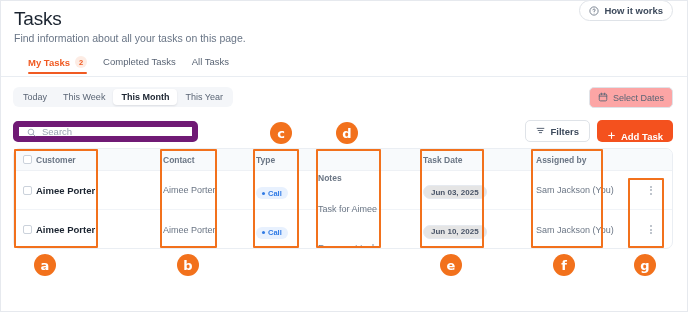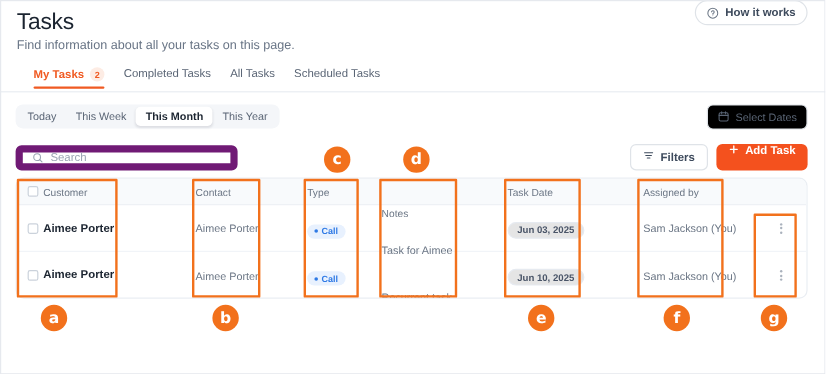--- a/index.html
+++ b/index.html
@@ -74,21 +74,21 @@
   }
   .seg.active {
     background: #ffffff; color: #1b2430; font-weight: bold;
     box-shadow: 0 1px 2px rgba(17,24,39,.10);
   }
   .select-dates {
     position: absolute; right: 15px; top: 87px;
     height: 21px; padding: 0 8px;
     display: flex; align-items: center; gap: 5px;
     border: 1px solid #dfe3e8; border-radius: 5px;
-    background: #000000; font-size: 9px; color: #5a6575;
+    background: #fca5a5; font-size: 9px; color: #5a6575;
     cursor: pointer;
   }
 
   
   .searchbox {
     position: absolute; left: 13px; top: 121px;
     width: 185px; height: 21px;
     border: 6px solid #701a75; border-radius: 5px;
     background: #fff;
     display: flex; align-items: center; gap: 6px; padding: 0 8px;
@@ -98,35 +98,35 @@
     position: absolute; right: 98px; top: 120px;
     height: 22px; padding: 0 10px;
     display: flex; align-items: center; gap: 5px;
     border: 1px solid #dfe3e8; border-radius: 5px;
     background: #fff; font-size: 9.5px; color: #3d4a5c; font-weight: bold;
     cursor: pointer;
   }
   .addtask-btn {
     position: absolute; right: 15px; top: 120px;
     height: 22px; padding: 0 10px;
-    display: flex; align-items: flex-start; gap: 5px;
+    display: flex; align-items: flex-end; gap: 5px;
     border-radius: 5px; background: #f4511e;
     color: #ffffff; font-size: 9.5px; font-weight: bold;
     cursor: pointer;
   }
 
   
   .table-card {
     position: absolute; left: 13px; top: 148px;
     width: 660px; height: 101px;
     border: 1px solid #eaeef3; border-radius: 7px;
     background: #fff; overflow: hidden;
   }
   .trow { display: flex; align-items: center; height: 33px; }
-  .thead { background: #f8fafc; border-bottom: 1px solid #eef1f5; height: 22px; }
+  .thead { background: #f8fafc; border-bottom: 1px solid #eef1f5; height: 22px; font-weight: bold; }
   .tbody-row { border-bottom: 1px solid #f1f4f8; height: 39px; }
   .tbody-row:last-child { border-bottom: none; }
 
   .c-check { width: 22px; padding-left: 9px; flex: none; }
   .c-customer { width: 127px; flex: none; }
   .c-contact  { width: 93px; flex: none; }
   .c-type     { width: 62px; flex: none; }
   .c-notes    { width: 105px; flex: none; margin-top: 37px; }
   .c-date     { width: 113px; flex: none; }
   .c-assigned { width: 95px; flex: none; }
@@ -195,23 +195,20 @@
   <div class="tabbar">
     <div class="tab active">
       <span class="tlabel">My Tasks</span>
       <span class="tab-count">2</span>
     </div>
     <div class="tab">
       <span class="tlabel">Completed Tasks</span>
     </div>
     <div class="tab">
       <span class="tlabel">All Tasks</span>
-    </div>
-    <div class="tab">
-      <span class="tlabel">Scheduled Tasks</span>
     </div>
   </div>
 
   <div class="segmented">
     <div class="seg">Today</div>
     <div class="seg">This Week</div>
     <div class="seg active">This Month</div>
     <div class="seg">This Year</div>
   </div>
 

